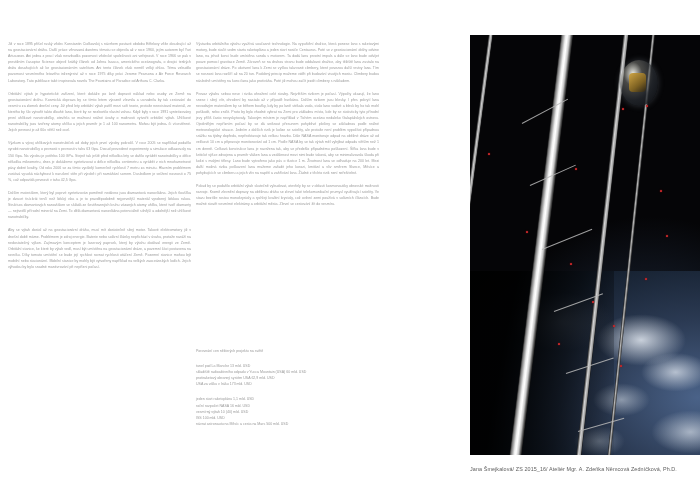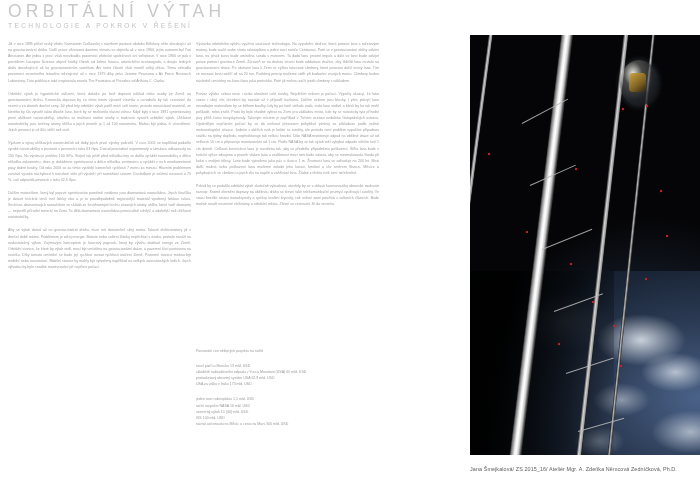--- a/index.html
+++ b/index.html
@@ -113,24 +113,20 @@
     position:absolute;left:470px;top:466px;
     font-size:5.4px;color:#5d5d5d;letter-spacing:0.1px;
     font-family:"Liberation Sans","DejaVu Sans",sans-serif;
   }
 </style>
 </head>
 <body>
 
 <div class="poster">
 
-  <div class="header">
-    <div class="title">ORBITÁLNÍ VÝTAH</div>
-    <div class="subtitle">TECHNOLOGIE A POKROK V ŘEŠENÍ</div>
-  </div>
 
   <div class="col col1">
     <p>Již v roce 1895 přišel ruský vědec Konstantin Ciolkovskij s návrhem postavit obdobu Eiffelovy věže dosahující až na geostacionární dráhu. Další práce věnovaná danému tématu se objevila až v roce 1960, jejím autorem byl Yuri Artusanov. Ani jedna z prací však nevzbudila pozornost vědecké společnosti ani veřejnosti. V roce 1966 se pak v prestižním časopise Science objevil krátký článek od Johna Isaaca, amerického oceánografa, o dvojici tenkých drátů dosahujících až ke geostacionárním satelitům. Ani tento článek však neměl velký ohlas. Téma vzbudilo pozornost vesmírného letového inženýrství až v roce 1975 díky práci Jerome Pearsona z Air Force Research Laboratory. Tato publikace také inspirovala novelu The Fountains of Paradise od Arthura C. Clarka.</p>
     <p>Orbitální výtah je hypotetické zařízení, které dokáže po laně dopravit náklad nebo osoby ze Země na geostacionární dráhu. Kosmická doprava by se tímto letem výrazně zlevnila a usnadnila by tak cestování do vesmíru za zlomek dnešní ceny. Již před lety orbitální výtah patřil mezi scifi teorie, protože neexistoval materiál, ze kterého by šlo vytvořit takto dlouhé lano, které by se nezbortilo vlastní vahou. Když byly v roce 1991 syntetizovány první uhlíkové nanotrubičky, otevřela se možnost reálné úvahy o možnosti vytvořit orbitální výtah. Uhlíkové nanotrubičky jsou tvořeny atomy uhlíku a jejich průměr je 1 až 100 nanometrů. Mohou být jedno- či vícestěnné. Jejich pevnost je až 60x větší než ocel.</p>
     <p>Výzkum a vývoj uhlíkových nanotrubiček od doby jejich první výroby pokročil. V roce 2005 se například podařilo vyrobit nanotrubičky o pevnosti v pevnosti v tahu 63 Gpa. Dosud provedené experimenty a simulace odkazovaly na 150 Gpa. Na výrobu je potřeba 100 GPa. Stejně tak ještě před několika lety se dařilo vyrábět nanotrubičky o délce několika mikrometrů, dnes je dokážeme syntetizovat o délce několika centimetrů a vyrábět z nich mnohametrové pásy dobré kvality. Od roku 2006 se za tímto vyrábějí komerčně rychlostí 7 metrů za minutu. Hlavním problémem zůstává vysoká náchylnost k narušení stěn při výrobě i při namáhání sorrem. Důsledkem je snížení nosnosti o 75 %, což odpovídá pevnosti v tahu 42,5 Gpa.</p>
     <p>Dalším materiálem, který byl poprvé syntetizován poměrně nedávno jsou diamantová nanovlákna. Jejich tloušťka je dvacet tisíckrát tenčí než lidský vlas a je to pravděpodobně nejpevnější materiál vyrobený lidskou rukou. Struktura diamantových nanovláken se skládá ze šestihranných kruhů vázaných atomy uhlíku, které tvoří diamanty — nejtvrdší přírodní minerál na Zemi. To dělá diamantová nanovlákna potenciálně silnější a odolnější než uhlíkové nanotrubičky.</p>
     <p>Aby se výtah dostal až na geostacionární dráhu, musí mít dostatečně silný motor. Takové elektromotory již v dnešní době máme. Problémem je zdroj energie. Baterie nebo solární články nepřichází v úvahu, protože naráží na nedostatečný výkon. Zajímavým konceptem je laserový paprsek, který by výtahu dodával energii ze Země. Orbitální stanice, ke které by výtah vedl, musí být umístěna na geostacionární dráze, a pozemní část postavena na rovníku. Díky tomuto umístění se bude její rychlost rovnat rychlosti otáčení Země. Pozemní stanice mohou být mobilní nebo stacionární. Mobilní stanice by mohly být vytvořeny například na velkých zaoceánských lodích. Jejich výhodou by bylo snadné manévrování při nepřízni počasí.</p>
   </div>
 
   <div class="col col2">

